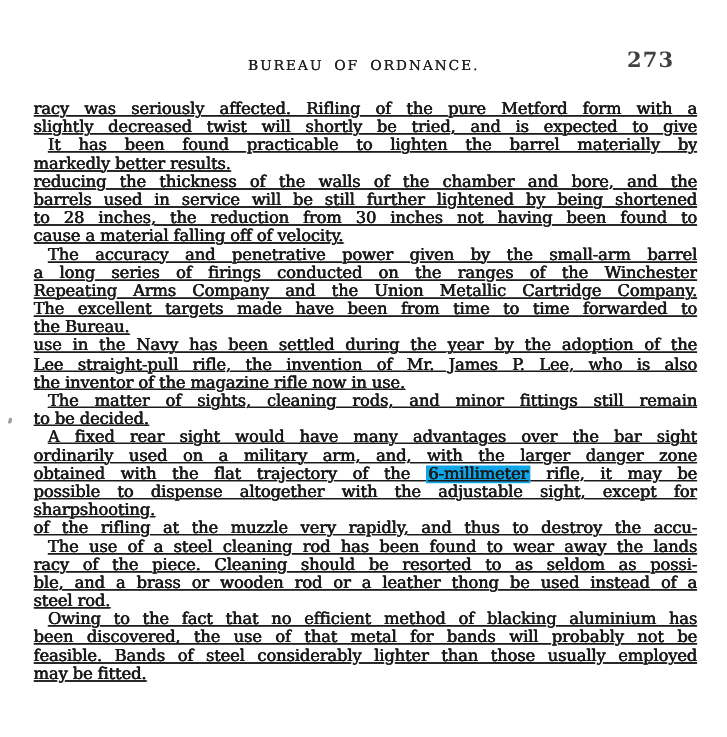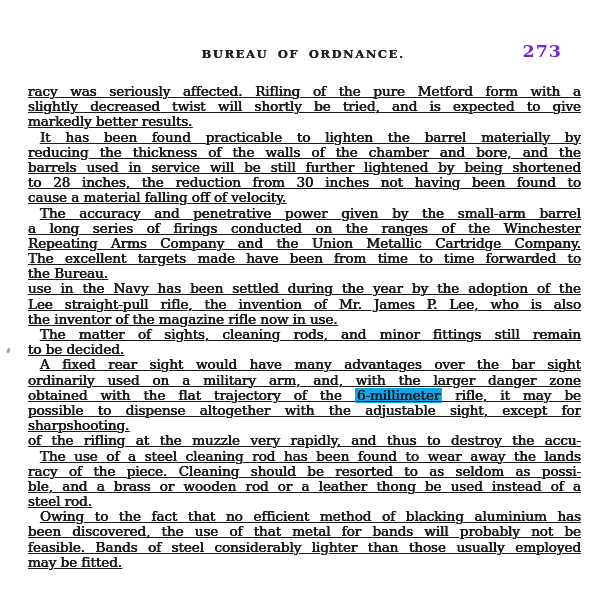--- a/index.html
+++ b/index.html
@@ -17,34 +17,34 @@
     color: #1b1b1b;
   }
   
   .header-title {
     position: absolute;
     top: 47px;
     left: 0;
     width: 100%;
     text-align: center;
     font-size: 11.5px;
-    font-weight: bold;
+    font-weight: normal;
     letter-spacing: 1.6px;
     word-spacing: 4px;
     color: #222;
     text-shadow: 0.25px 0 currentColor;
   }
   .page-number {
     position: absolute;
     top: 41px;
     right: 44px;
     font-size: 17.5px;
     font-weight: bold;
     letter-spacing: 1px;
-    color: #6d28d9;
+    color: #404040;
   }
   
   .body-text {
     position: absolute;
     top: 84px;
     left: 28px;
     width: 553px;
   }
   .line {
     font-size: 13.6px;
@@ -79,22 +79,22 @@
 </style>
 </head>
 <body>
 
 <div class="page">
   <div class="header-title">BUREAU OF ORDNANCE.</div>
   <div class="page-number">273</div>
   <div class="body-text">
       <div class="line"><span>racy was seriously affected.  Rifling of the pure Metford form with a</span></div>
       <div class="line"><span>slightly decreased twist will shortly be tried, and is expected to give</span></div>
+      <div class="line indent"><span>It has been found practicable to lighten the barrel materially by</span></div>
       <div class="line last"><span>markedly better results.</span></div>
-      <div class="line indent"><span>It has been found practicable to lighten the barrel materially by</span></div>
       <div class="line"><span>reducing the thickness of the walls of the chamber and bore, and the</span></div>
       <div class="line"><span>barrels used in service will be still further lightened by being shortened</span></div>
       <div class="line"><span>to 28 inches, the reduction from 30 inches not having been found to</span></div>
       <div class="line last"><span>cause a material falling off of velocity.</span></div>
       <div class="line indent"><span>The accuracy and penetrative power given by the small-arm barrel</span></div>
       <div class="line"><span>a long series of firings conducted on the ranges of the Winchester</span></div>
       <div class="line"><span>Repeating Arms Company and the Union Metallic Cartridge Company.</span></div>
       <div class="line"><span>The excellent targets made have been from time to time forwarded to</span></div>
       <div class="line last"><span>the Bureau.</span></div>
       <div class="line"><span>use in the Navy has been settled during the year by the adoption of the</span></div>

